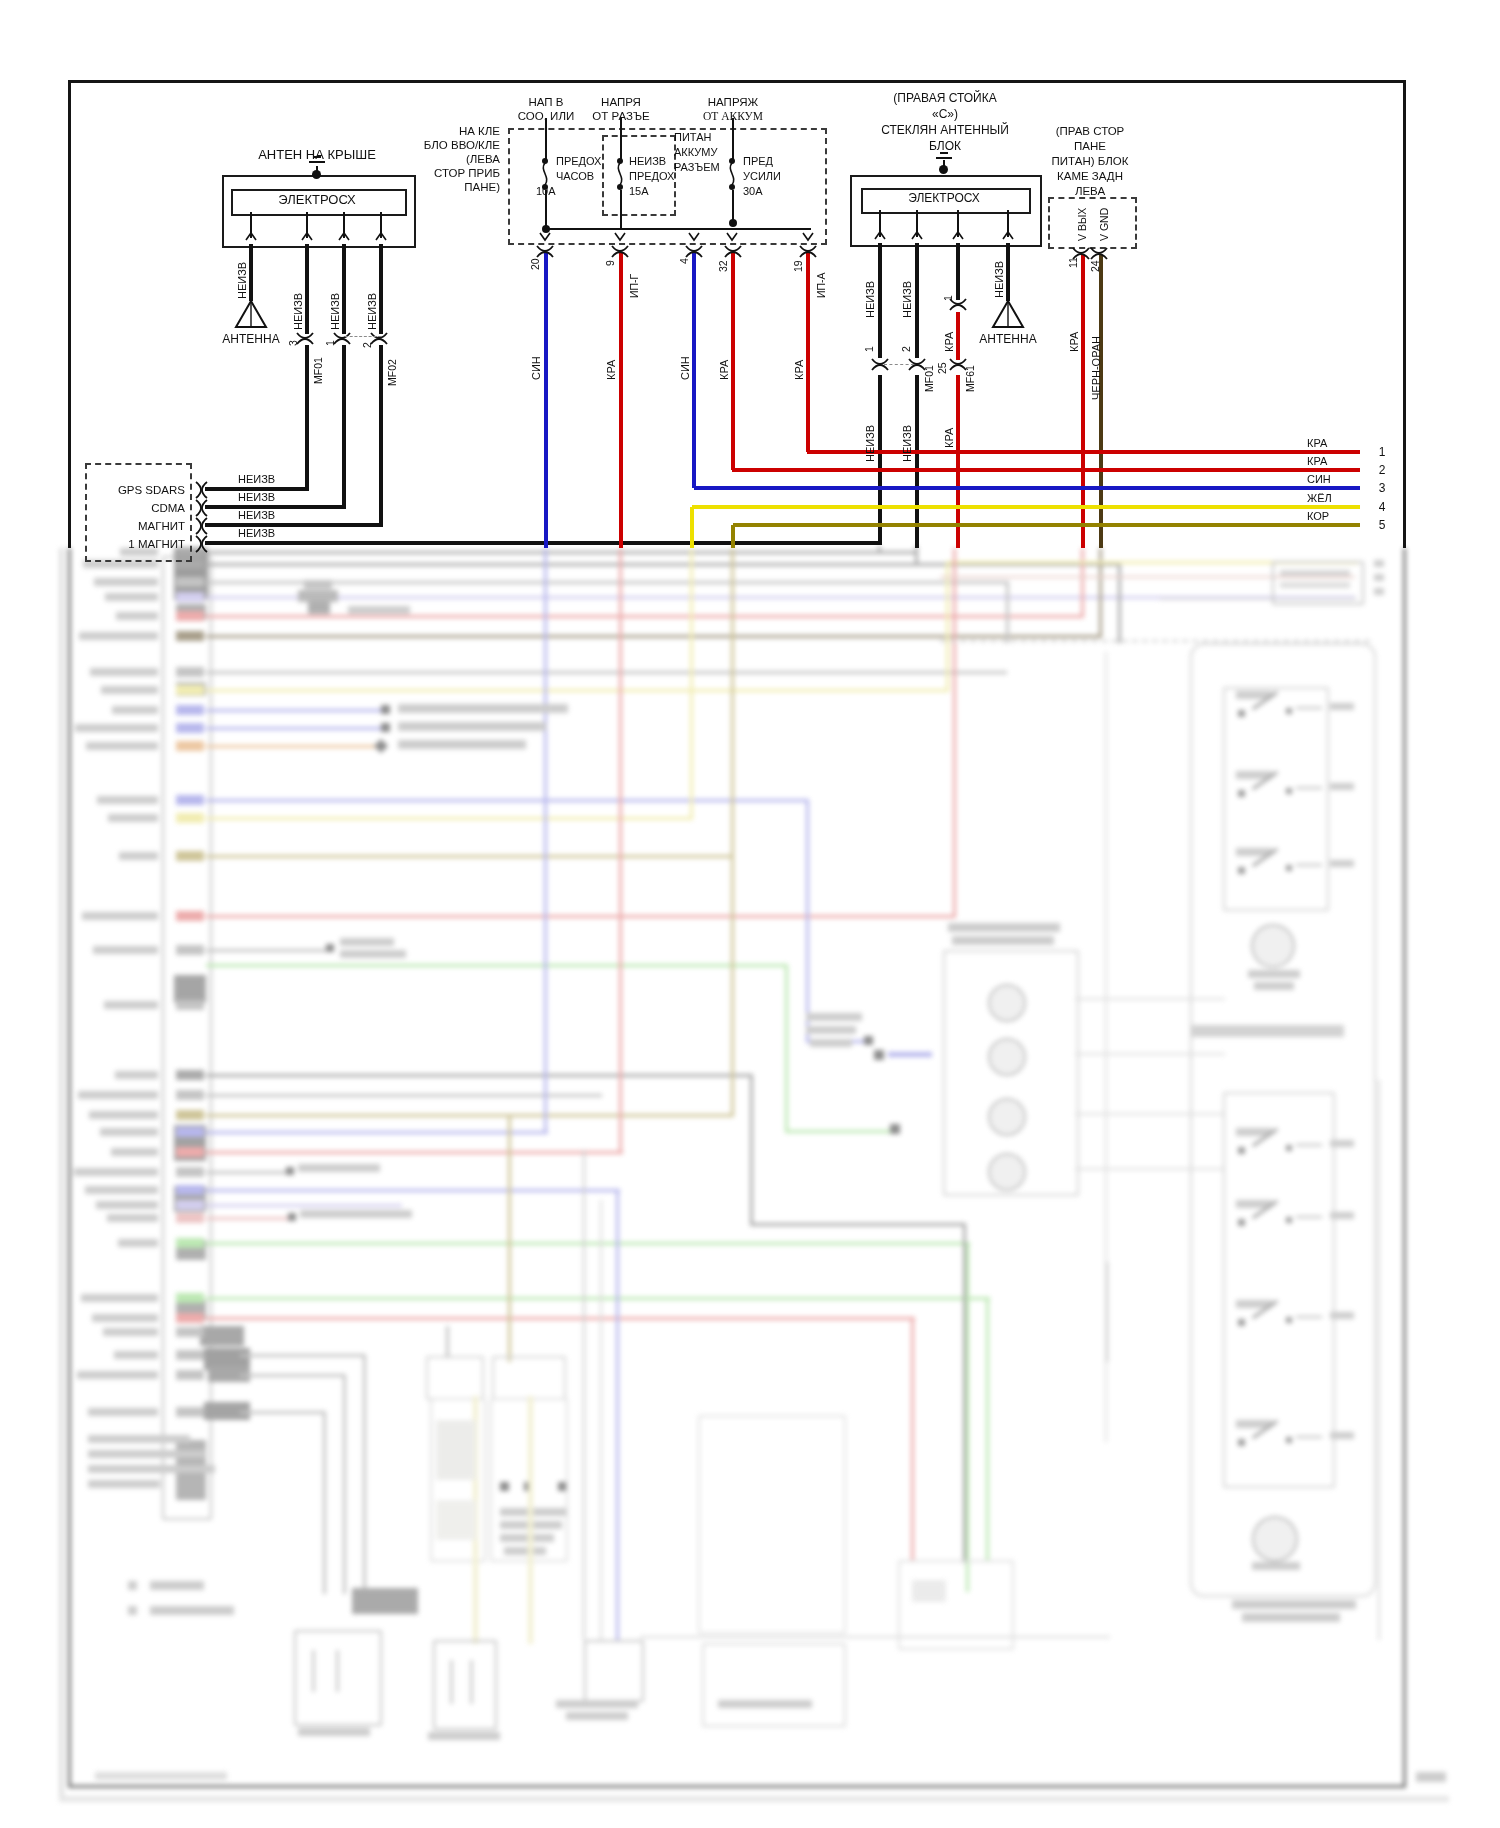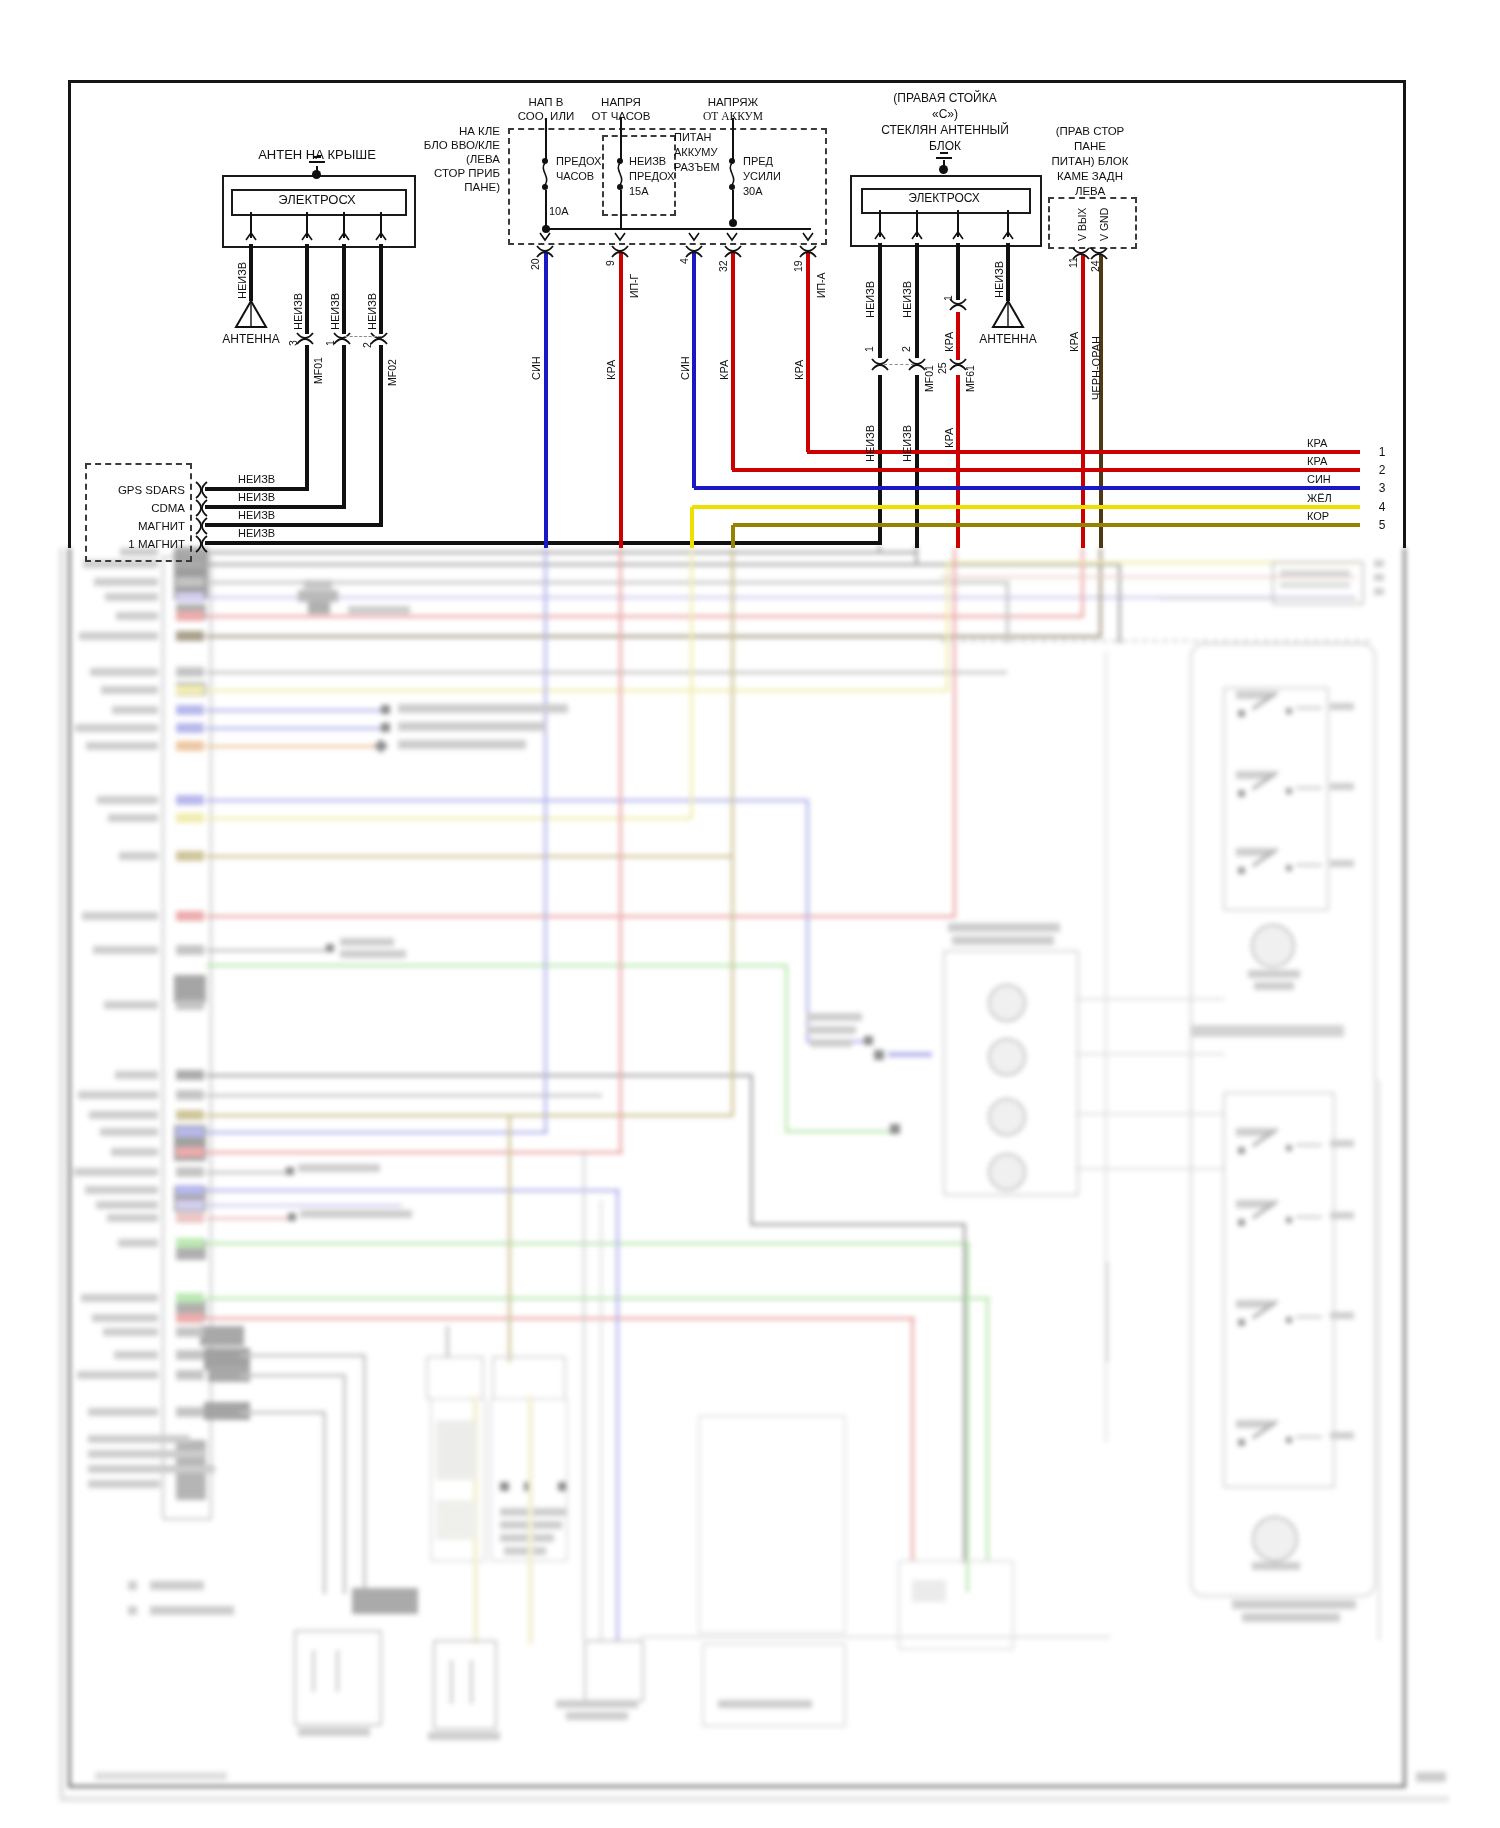--- a/index.html
+++ b/index.html
@@ -555,26 +555,26 @@
       <div class="t11" style="left: 238px; top: 509px;">НЕИЗВ</div>
       <div class="t11" style="left: 238px; top: 527px;">НЕИЗВ</div>
       <div class="rt115" style="left: 398px; top: 124px; width: 102px;">НА КЛЕ</div>
       <div class="rt115" style="left: 398px; top: 138px; width: 102px;">БЛО ВВО/КЛЕ</div>
       <div class="rt115" style="left: 398px; top: 152px; width: 102px;">(ЛЕВА</div>
       <div class="rt115" style="left: 398px; top: 166px; width: 102px;">СТОР ПРИБ</div>
       <div class="rt115" style="left: 398px; top: 180px; width: 102px;">ПАНЕ)</div>
       <div class="ctr115" style="left: 506px; top: 95px; width: 80px;">НАП В</div>
       <div class="ctr115" style="left: 506px; top: 109px; width: 80px;">СОО. ИЛИ</div>
       <div class="ctr115" style="left: 581px; top: 95px; width: 80px;">НАПРЯ</div>
-      <div class="ctr115" style="left: 581px; top: 109px; width: 80px;">ОТ ЧАСОВ</div>
+      <div class="ctr115" style="left: 581px; top: 109px; width: 80px;">ОТ РАЗЪЕ</div>
       <div class="ctr115" style="left: 693px; top: 95px; width: 80px;">НАПРЯЖ</div>
       <div class="ctr115" style="left: 693px; top: 109px; width: 80px; font-family: Liberation Serif, serif;">ОТ АККУМ</div>
       <div class="t11" style="left: 556px; top: 155px;">ПРЕДОХ</div>
       <div class="t11" style="left: 556px; top: 170px;">ЧАСОВ</div>
-      <div class="t11" style="left: 549px; top: 185px; margin-top: 20px;">10А</div>
+      <div class="t11" style="left: 536px; top: 185px;">10А</div>
       <div class="t11" style="left: 629px; top: 155px;">НЕИЗВ</div>
       <div class="t11" style="left: 629px; top: 170px;">ПРЕДОХ</div>
       <div class="t11" style="left: 629px; top: 185px;">15А</div>
       <div class="t11" style="left: 743px; top: 155px;">ПРЕД</div>
       <div class="t11" style="left: 743px; top: 170px;">УСИЛИ</div>
       <div class="t11" style="left: 743px; top: 185px;">30А</div>
       <div class="t11" style="left: 674px; top: 131px;">ПИТАН</div>
       <div class="t11" style="left: 674px; top: 146px;">АККУМУ</div>
       <div class="t11" style="left: 674px; top: 161px;">РАЗЪЕМ</div>
       <div class="rv10" style="left: 530px; top: 270px;">20</div>

